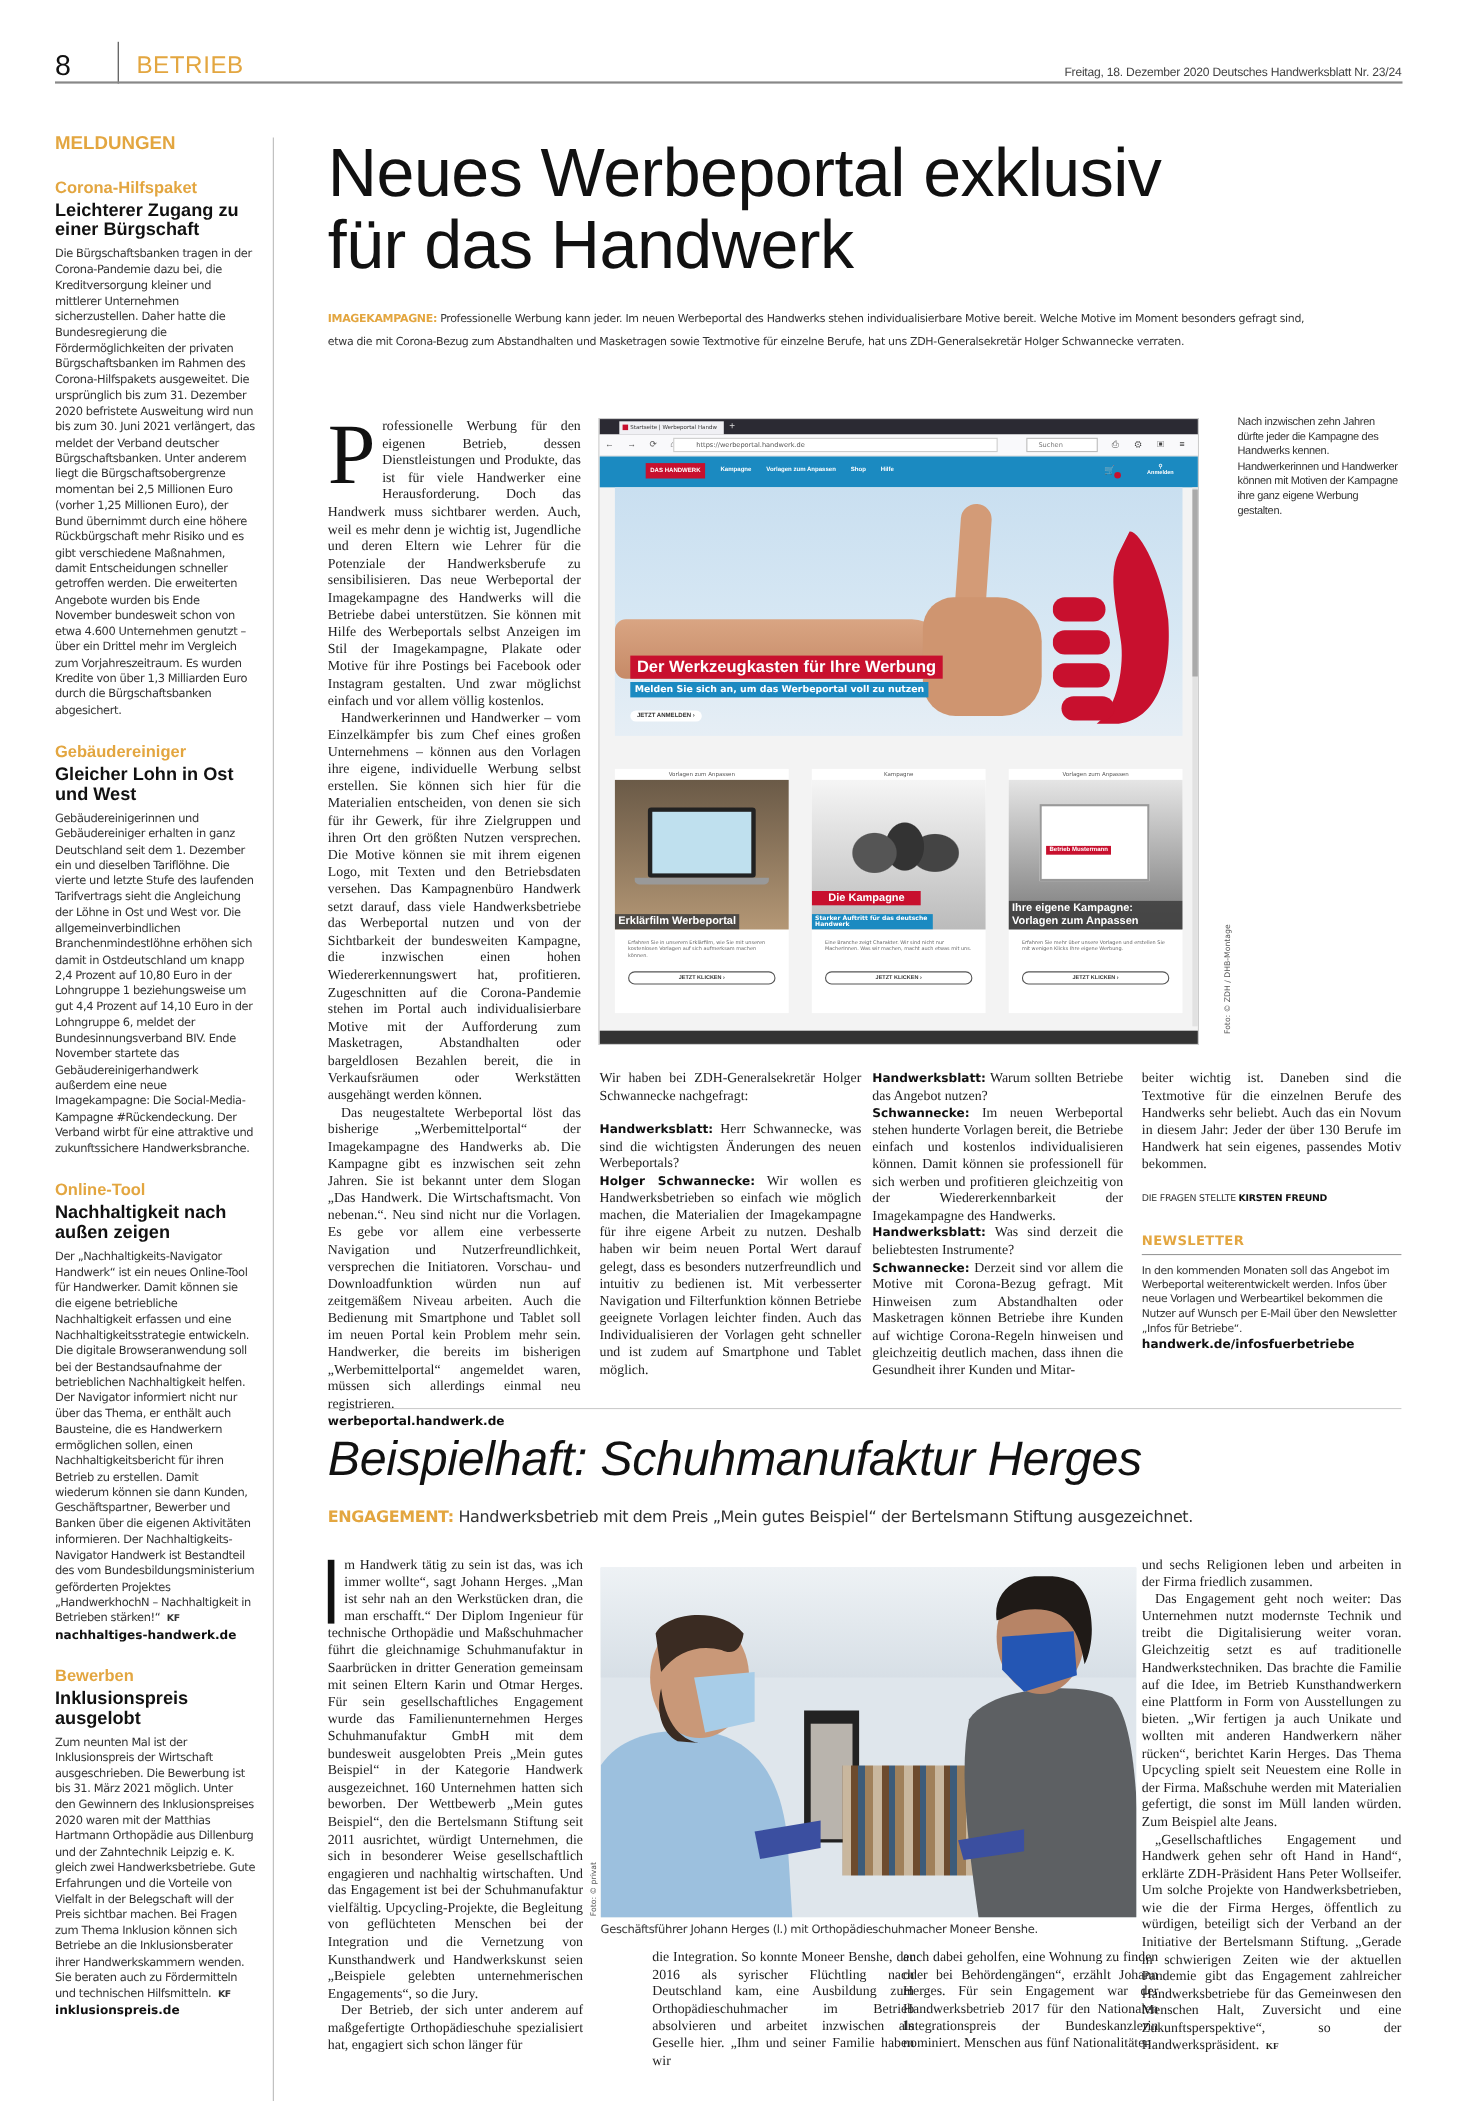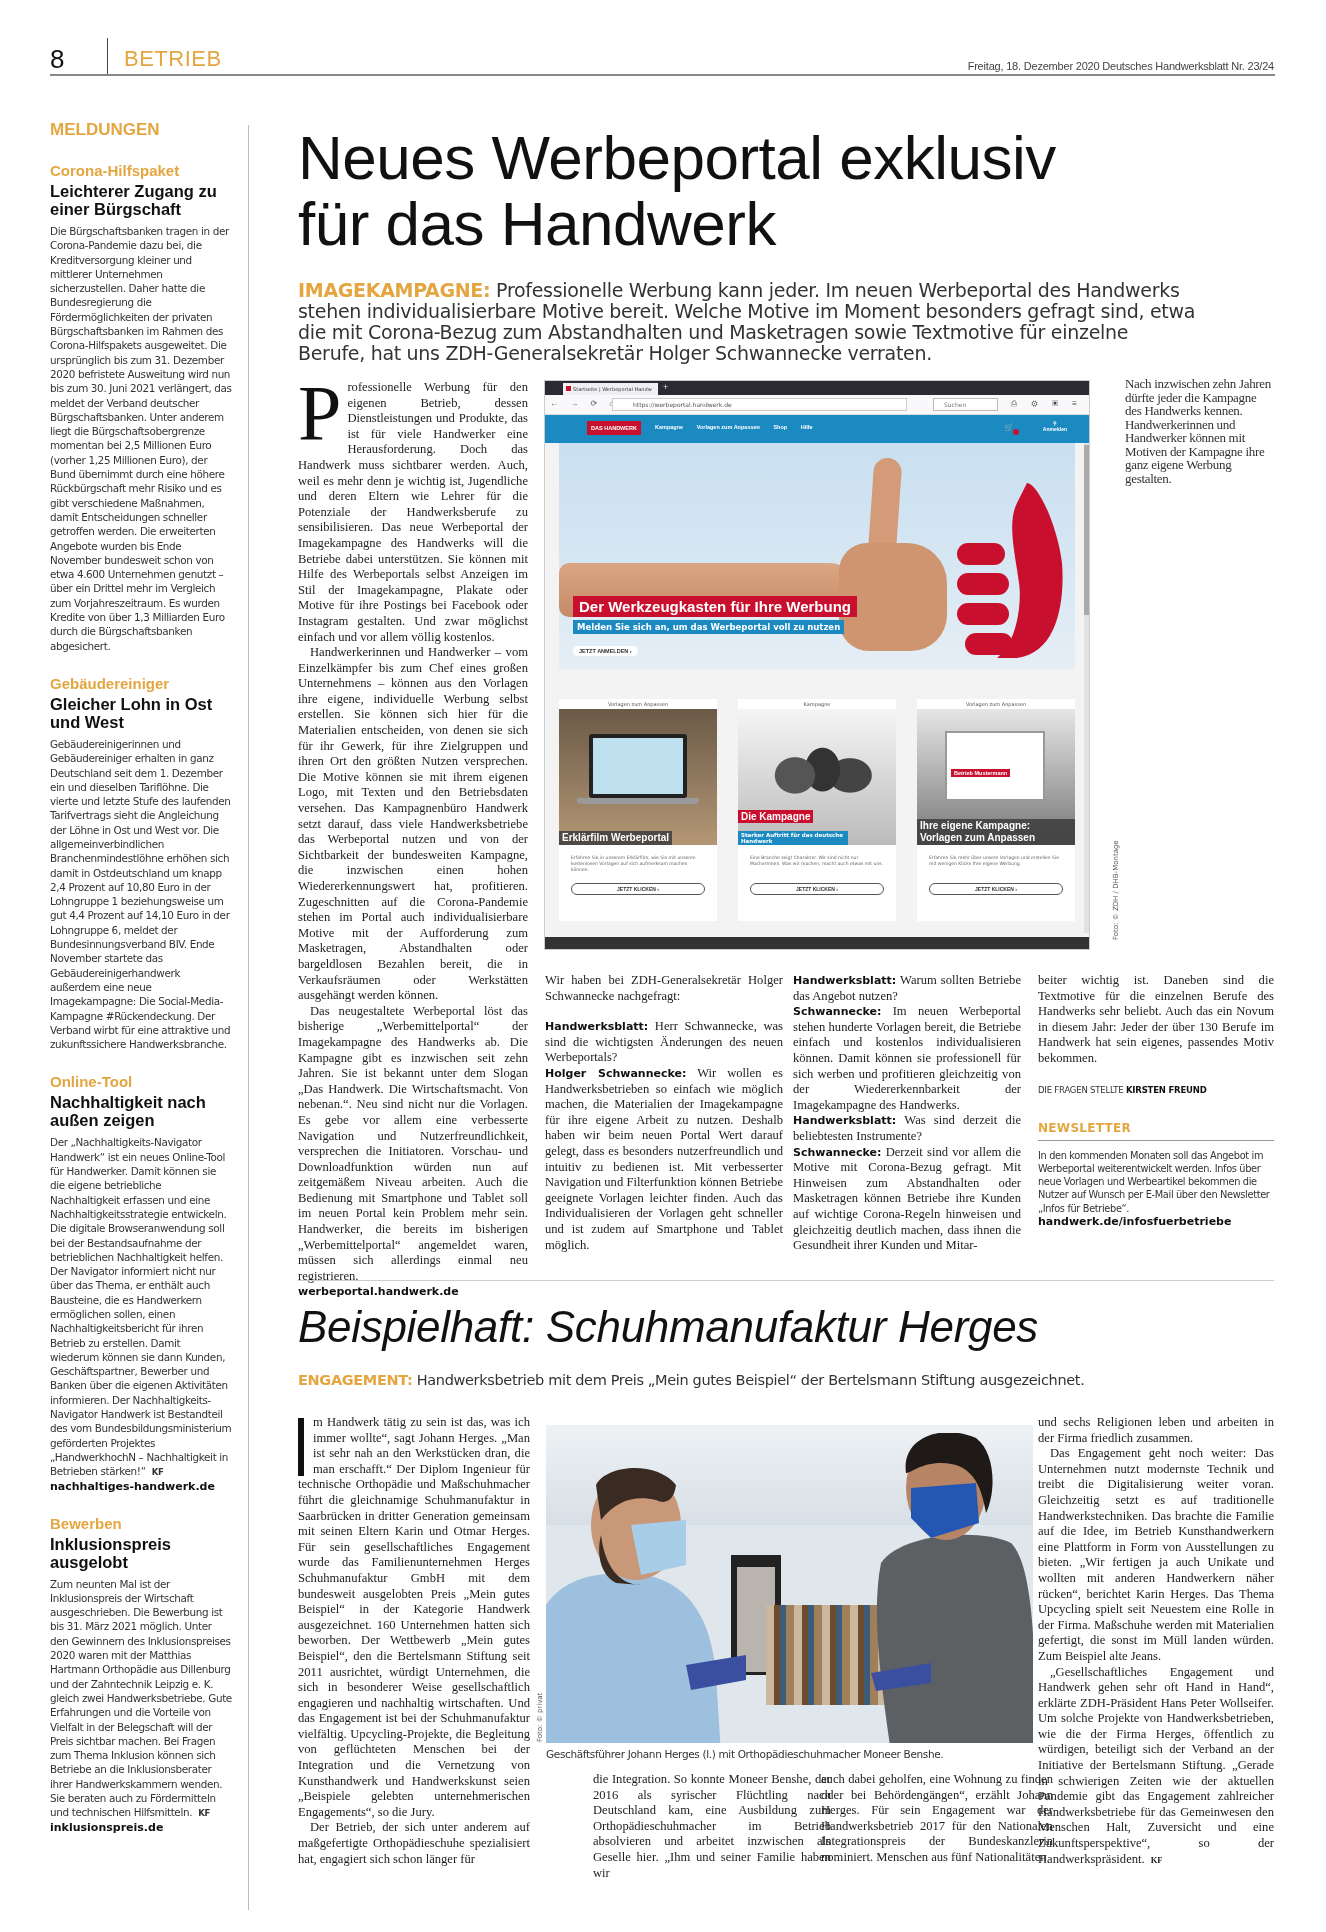--- a/index.html
+++ b/index.html
@@ -20,21 +20,21 @@
   .sb-title { font-size: 17px; font-weight: bold; color: #e3a640; font-family: "Liberation Sans", sans-serif; margin-bottom: 22px; }
   .sb-kicker { font-size: 15px; font-weight: bold; color: #e3a640; font-family: "Liberation Sans", sans-serif; margin-bottom: 3px; }
   .sb-headline { font-size: 16.5px; font-weight: bold; color: #111; line-height: 18px; font-family: "Liberation Sans", sans-serif; margin-bottom: 6px; }
   .sb-body { font-size: 10.4px; line-height: 14.3px; color: #333; font-family: "DejaVu Sans", sans-serif; letter-spacing: -0.35px; }
   .sb-kf { font-weight: bold; font-size: 8.5px; margin-left: 6px; }
   .sb-link { font-weight: bold; color: #111; font-size: 11px; }
   .sb-block { margin-bottom: 22px; }
 
   
   .a1-title { left: 298px; top: 125px; font-size: 62px; line-height: 66px; font-weight: normal; color: #111; font-family: "Liberation Sans", sans-serif; letter-spacing: -0.5px; }
-  .a1-lead { left: 298px; top: 280px; width: 900px; font-size: 19px; line-height: 21px; color: #333; font-family: "DejaVu Sans", sans-serif; letter-spacing: -0.3px; }
+  .a1-lead { left: 298px; top: 280px; width: 900px; font-size: 10px; line-height: 21px; color: #333; font-family: "DejaVu Sans", sans-serif; letter-spacing: -0.3px; }
   .kicker { color: #e3a640; font-weight: bold; }
 
   .serif { font-family: "Liberation Serif", serif; font-size: 12.6px; line-height: 15.6px; color: #222; text-align: justify; hyphens: manual; }
   .col-a1 { left: 298px; top: 380px; width: 230px; }
   .dropcap { float: left; font-size: 78px; line-height: 62px; margin: 2px 6px 0 0; font-family: "Liberation Serif", serif; color: #111; }
   .indent { text-indent: 12px; }
   .bold-link { font-family: "DejaVu Sans", sans-serif; font-weight: bold; font-size: 11px; color: #111; }
   .spk { font-family: "DejaVu Sans", sans-serif; font-weight: bold; font-size: 11px; color: #111; }
 
   
@@ -70,29 +70,29 @@
   .card-img.c1 { background: linear-gradient(180deg,#6a5a47,#b49775); }
   .card-img.c2 { background: linear-gradient(180deg,#f5f5f5,#bbb); }
   .card-img.c3 { background: linear-gradient(180deg,#e5e5e5,#777); }
   .laptop { position: absolute; left: 30px; top: 25px; width: 98px; height: 64px; background: #222; border-radius: 3px; }
   .laptop-screen { position: absolute; left: 4px; top: 4px; right: 4px; bottom: 4px; background: #bfe0ee; }
   .laptop-base { position: absolute; left: 18px; top: 89px; width: 122px; height: 6px; background: #999; border-radius: 0 0 4px 4px; }
   .people { position: absolute; left: 24px; top: 20px; width: 110px; height: 116px; background: radial-gradient(ellipse at 30% 40%, #555 0 18%, transparent 19%), radial-gradient(ellipse at 55% 35%, #333 0 20%, transparent 21%), radial-gradient(ellipse at 80% 40%, #444 0 17%, transparent 18%); }
   .billboard { position: absolute; left: 28px; top: 22px; width: 100px; height: 70px; background: #fff; border: 2px solid #999; }
   .bb-red { position: absolute; left: 4px; top: 36px; background: #c8102e; color: #fff; font-size: 5.5px; font-weight: bold; padding: 1px 3px; font-family: "Liberation Sans", sans-serif; }
   .card-overlay { position: absolute; left: 0; bottom: 0; background: rgba(60,60,60,0.85); color: #fff; font-size: 10px; font-weight: bold; padding: 1px 3px; line-height: 12px; font-family: "Liberation Sans", sans-serif; }
-  .card-overlay-red { position: absolute; left: 0; bottom: 22px; background: #c8102e; color: #fff; font-size: 10px; font-weight: bold; padding: 1px 3px; font-family: "Liberation Sans", sans-serif; }
+  .card-overlay-red { position: absolute; left: 0; bottom: 22px; background: #c8102e; color: #fff; font-size: 10px; font-weight: bold; padding: 1px 15px; font-family: "Liberation Sans", sans-serif; }
   .card-overlay-blue { position: absolute; left: 0; bottom: 0; background: #1b8ac1; color: #fff; font-size: 5.5px; font-weight: bold; padding: 1px 3px; width: 110px; font-family: "DejaVu Sans", sans-serif; }
   .card-text { padding: 10px 12px 0 12px; font-size: 4.5px; line-height: 6px; color: #666; height: 38px; font-family: "DejaVu Sans", sans-serif; }
   .card-btn { margin: 0 12px; height: 12px; border: 1px solid #555; border-radius: 7px; font-size: 5px; font-weight: bold; text-align: center; line-height: 10px; color: #333; font-family: "Liberation Sans", sans-serif; }
   .browser-footer { position: absolute; left: 0; bottom: 0; width: 100%; height: 12px; background: #333; }
   .scrollbar { position: absolute; right: 0; top: 62px; width: 5px; height: 490px; background: #e2e2e2; }
   .scroll-thumb { position: absolute; right: 0; top: 64px; width: 5px; height: 170px; background: #aaa; }
 
-  .img-caption-1 { left: 1125px; top: 377px; width: 150px; font-family: Liberation Serif, serif; font-size: 13px; line-height: 13.5px; color: #333; letter-spacing: -0.3px; }
+  .img-caption-1 { left: 1125px; top: 377px; width: 150px; font-family: Liberation Sans, sans-serif; font-size: 10px; line-height: 13.5px; color: #333; letter-spacing: -0.3px; }
   .photo-credit-1 { left: 1112px; top: 940px; transform: rotate(-90deg); transform-origin: left top; font-size: 7px; color: #555; font-family: "DejaVu Sans", sans-serif; white-space: nowrap; }
 
   .col-a2 { left: 545px; top: 973px; width: 238px; }
   .col-a3 { left: 793px; top: 973px; width: 228px; }
   .col-a4 { left: 1038px; top: 973px; width: 236px; }
 
   .byline { font-family: "DejaVu Sans", sans-serif; font-size: 8.5px; color: #333; margin-top: 18px; letter-spacing: -0.2px; text-align: left; }
   .byline b { color: #111; text-align: right; }
   .newsletter-title { font-family: "DejaVu Sans", sans-serif; font-size: 12px; font-weight: bold; color: #e3a640; margin-top: 26px; letter-spacing: 0.3px; }
   .newsletter-rule { height: 1px; background: #999; margin: 5px 0 8px 0; }

